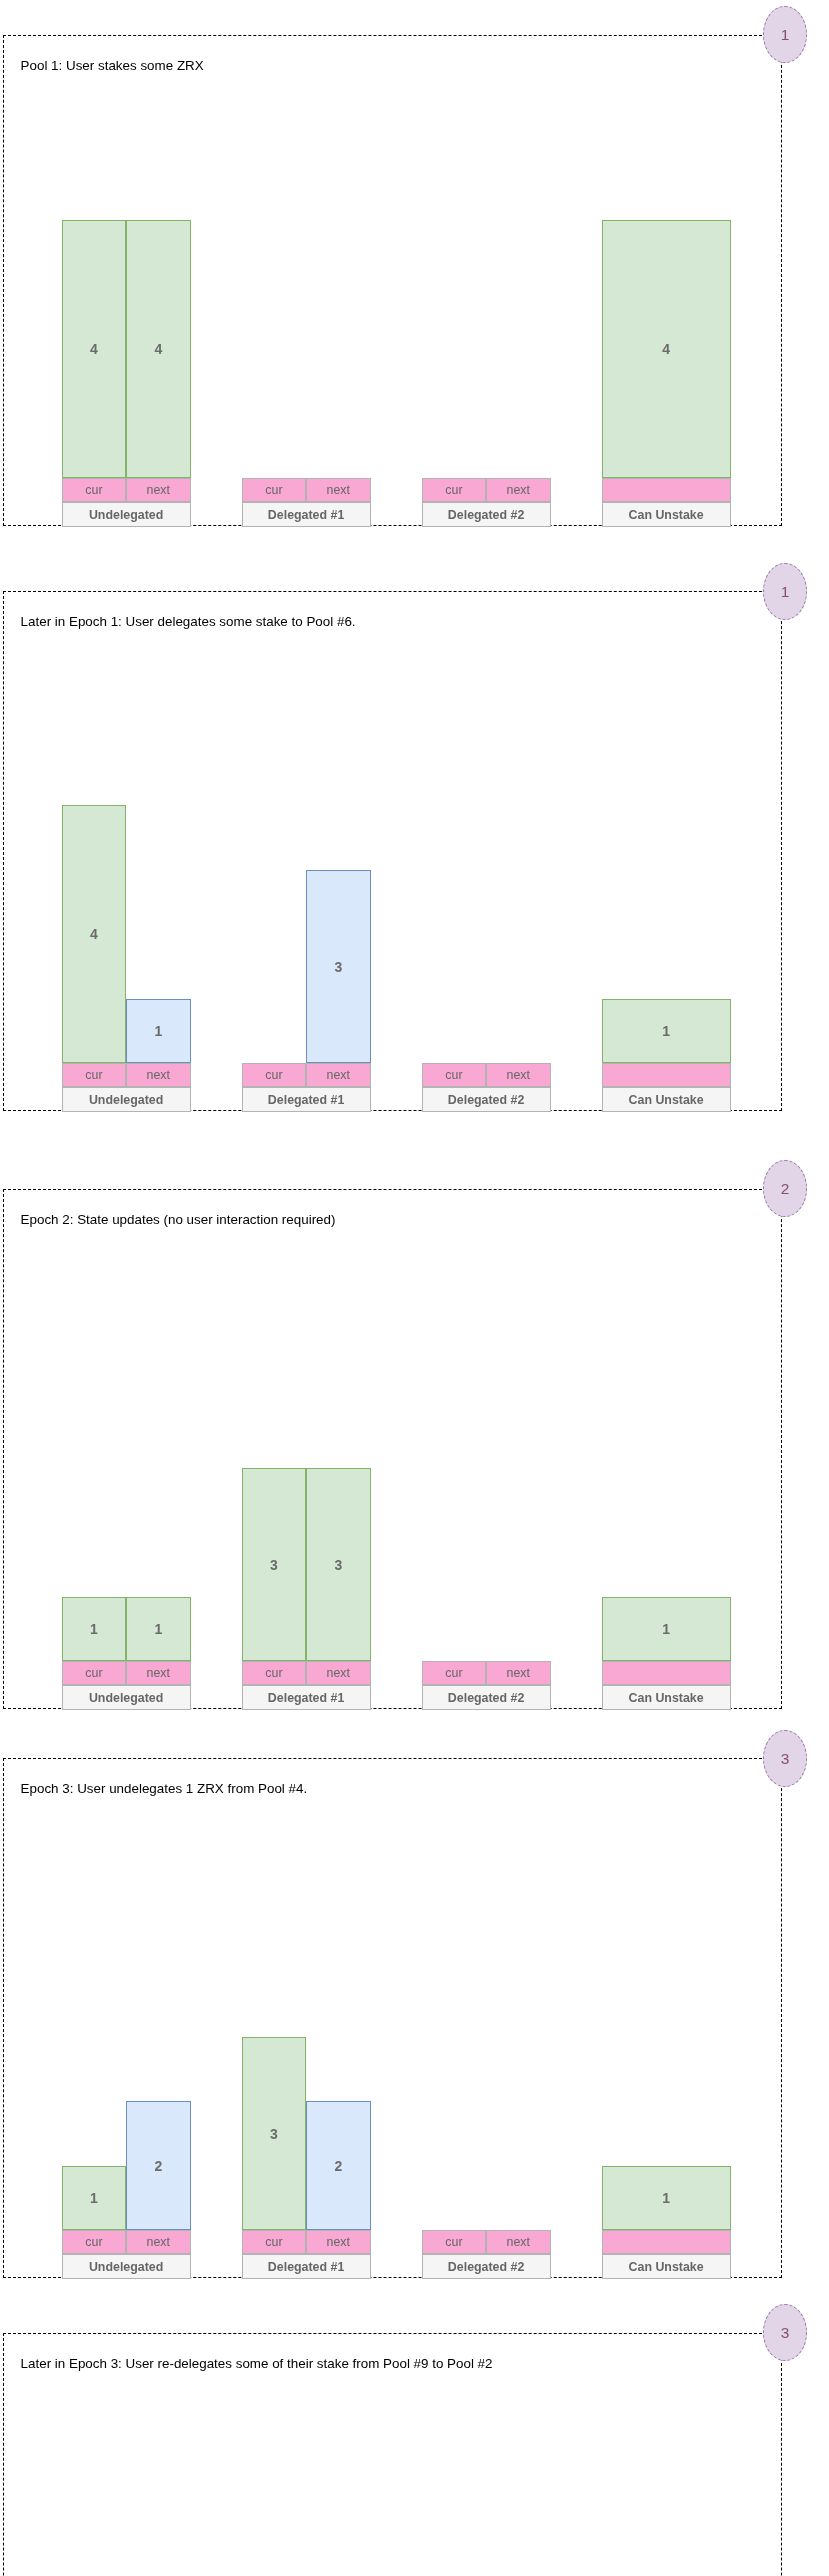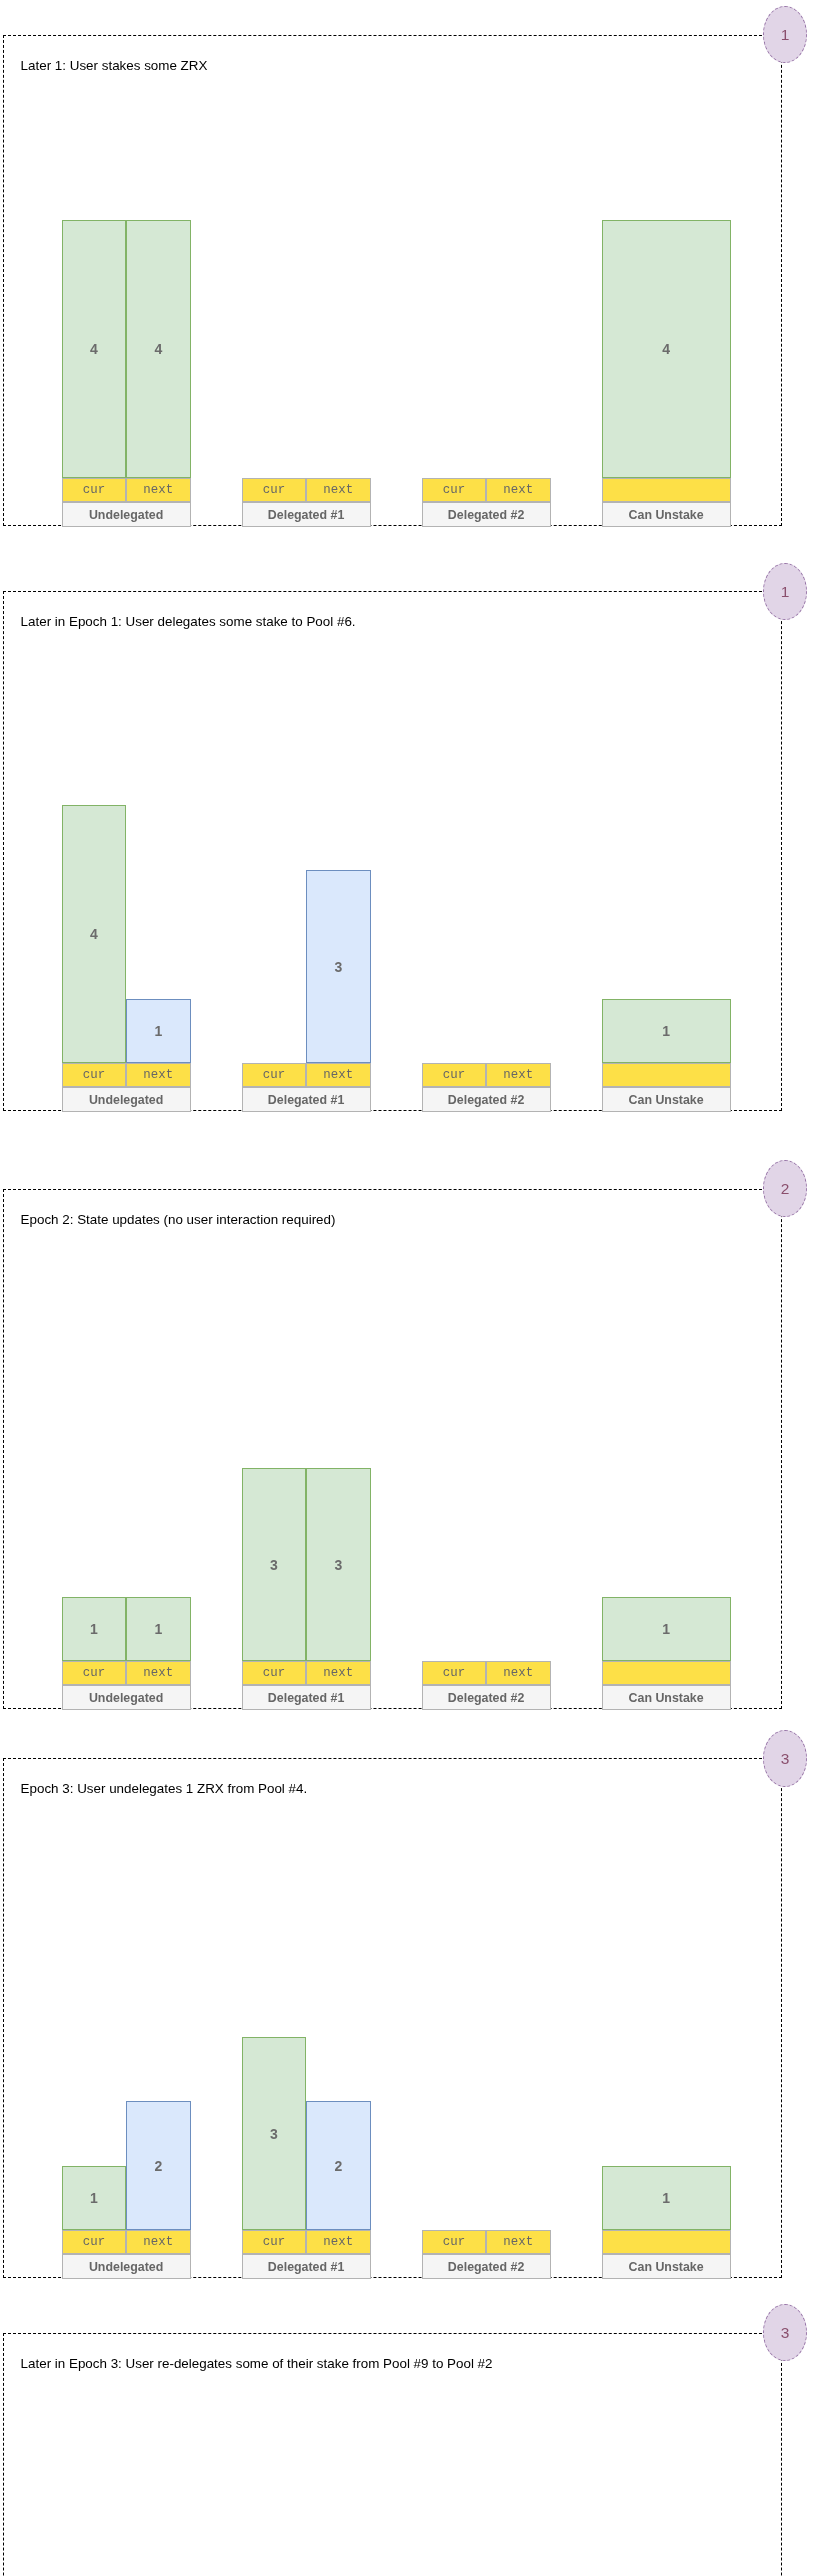--- a/index.html
+++ b/index.html
@@ -116,29 +116,29 @@
     position: absolute;
     bottom: 25px;
     left: 0;
     width: 100%;
     height: 24px;
     display: flex;
     box-sizing: border-box;
   }
   .cell {
     flex: 1 1 0;
-    background: #fde047;
+    background: #f9a8d4;
     border: 0.5px solid #b3b3b3;
     box-sizing: border-box;
     display: flex;
     align-items: center;
     justify-content: center;
     font-size: 12.4px;
     color: #666666;
-    font-family: Liberation Mono, monospace;
+    font-family: Liberation Sans, sans-serif;
   }
   .cell + .cell { margin-left: -0.5px; }
   .cell.blank { color: transparent; }
 
   
   .group-label {
     position: absolute;
     bottom: 0;
     left: 0;
     width: 100%;
@@ -153,21 +153,21 @@
     font-weight: bold;
     color: #666666;
     white-space: nowrap;
   }
 </style>
 </head>
 <body>
 
 <div id="board">
     <div class="panel" style="top: 35px; height: 491px;">
-      <div class="panel-title">Later 1: User stakes some ZRX</div>
+      <div class="panel-title">Pool 1: User stakes some ZRX</div>
       <div class="col-group" style="left: 58px; width: 129px; top: 0px; height: 491px;">
         <div class="bars">
           <div class="bar-slot">
             <div class="bar green" style="height: 258px;">4</div>
           </div>
           <div class="bar-slot">
             <div class="bar green" style="height: 258px;">4</div>
           </div>
         </div>
         <div class="cells">

